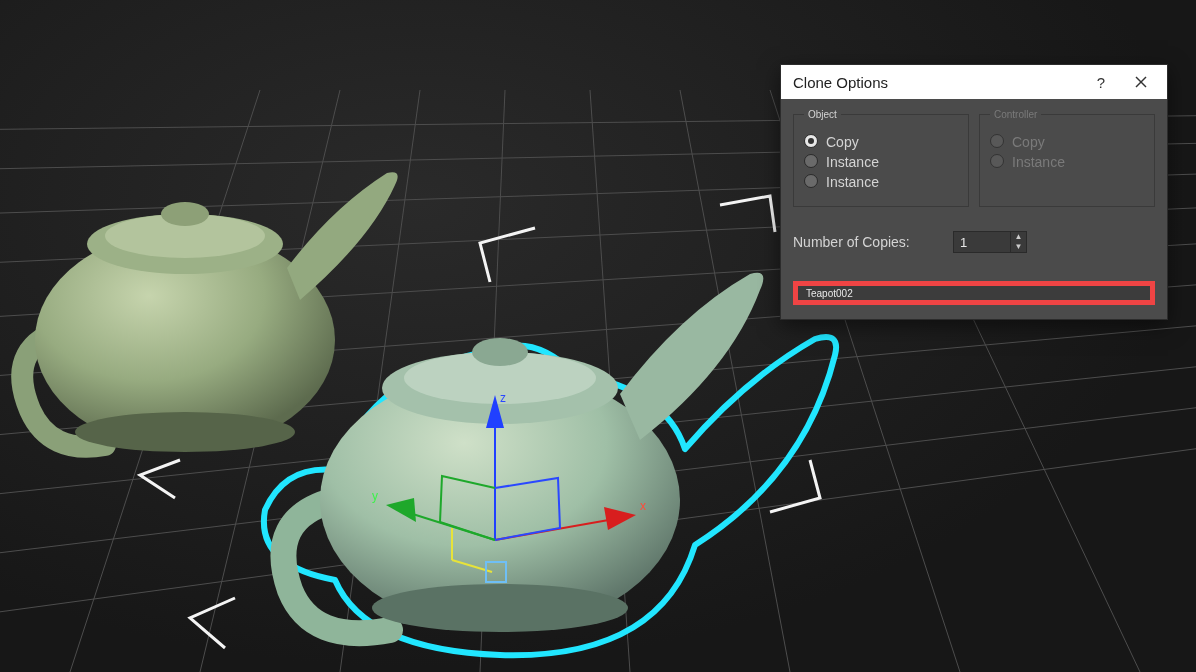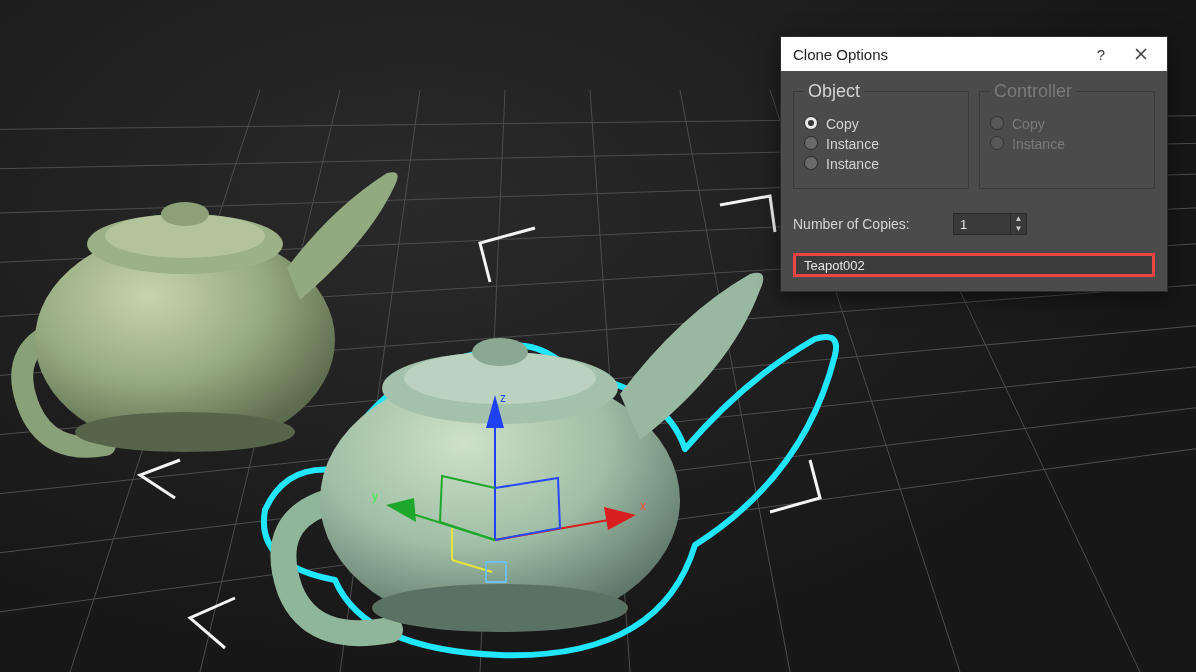--- a/index.html
+++ b/index.html
@@ -9,21 +9,21 @@
   
   .viewport {
     position: absolute; inset: 0;
     background: radial-gradient(ellipse at 35% 30%, #2a2a2a 0%, #171717 70%);
   }
   .viewport svg { position: absolute; inset: 0; }
 
   
   .dialog {
     position: absolute;
-    left: 780px; top: 36px;
+    left: 780px; top: 64px;
     width: 388px;
     background: #4b4b4b;
     border: 1px solid #2c2c2c;
     box-shadow: 0 6px 20px rgba(0,0,0,.5);
     color: #d4d4d4;
     font-size: 14px;
   }
   .titlebar {
     height: 34px;
     background: #ffffff;
@@ -44,21 +44,21 @@
 
   .groups { display: flex; gap: 10px; }
   fieldset.group {
     flex: 1;
     border: 1px solid #3a3a3a;
     padding: 10px 10px 12px 10px;
     min-width: 0;
   }
   fieldset.group legend {
     padding: 0 4px;
-    font-size: 18px;
+    font-size: 10px;
   }
   fieldset.group.disabled legend,
   fieldset.group.disabled label { color: #7a7a7a; }
 
   .radio-row {
     display: flex; align-items: flex-start; gap: 8px;
     margin: 4px 0;
     cursor: pointer;
   }
   .radio {
@@ -97,28 +97,28 @@
     width: 16px; display: flex; flex-direction: column;
     border-left: 1px solid #2a2a2a;
   }
   .spinner .arrows div {
     height: 10px; display:flex; align-items:center; justify-content:center;
     font-size: 8px; line-height: 1; cursor: pointer; color:#ccc;
   }
 
   .name-block { margin-top: 12px; }
   .name-input {
-    margin-top: 6px;
+    margin-top: 16px;
     width: 100%;
     height: 24px;
     background: #3c3c3c;
-    border: 3px solid #ef4444;
+    border: 5px solid #ef4444;
     color: #e8e8e8;
     padding: 0 8px;
-    font-size: 13px;
+    font-size: 10px;
     outline: none;
   }
 
   .buttons {
     margin-top: 18px;
     display: flex; justify-content: flex-end; gap: 12px;
   }
   .btn {
     width: 100px; height: 26px;
     background: #555555;

